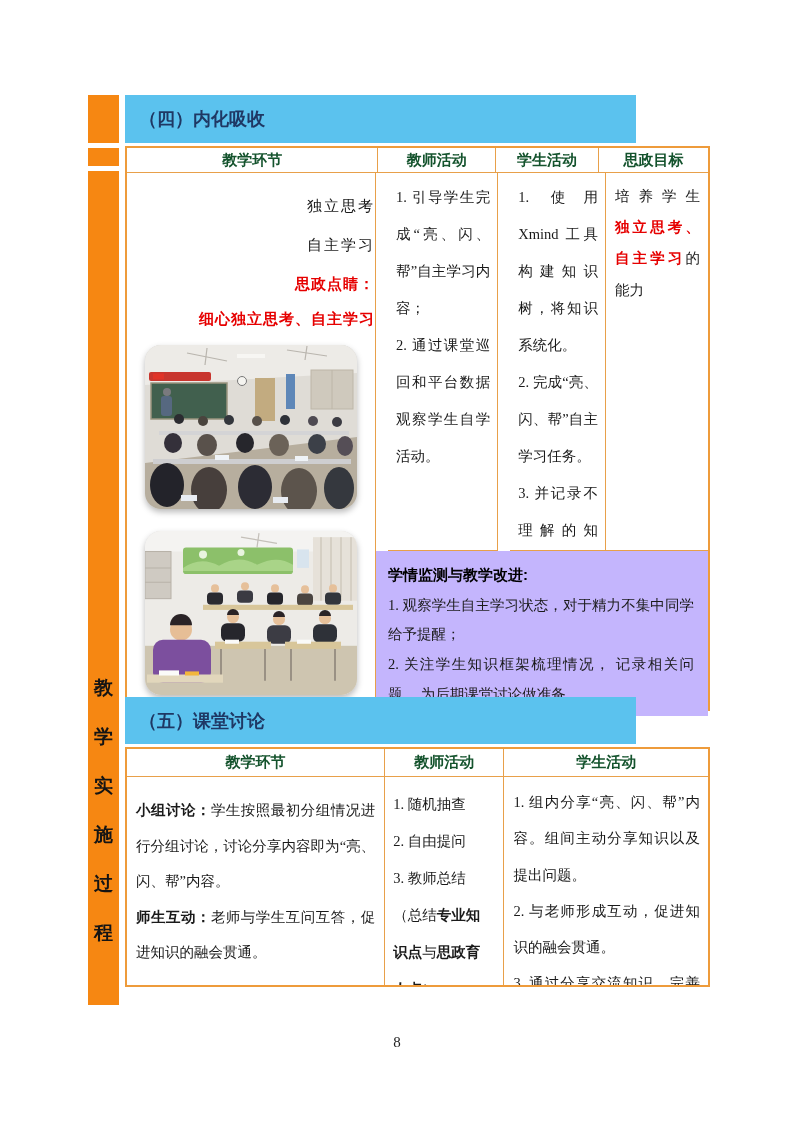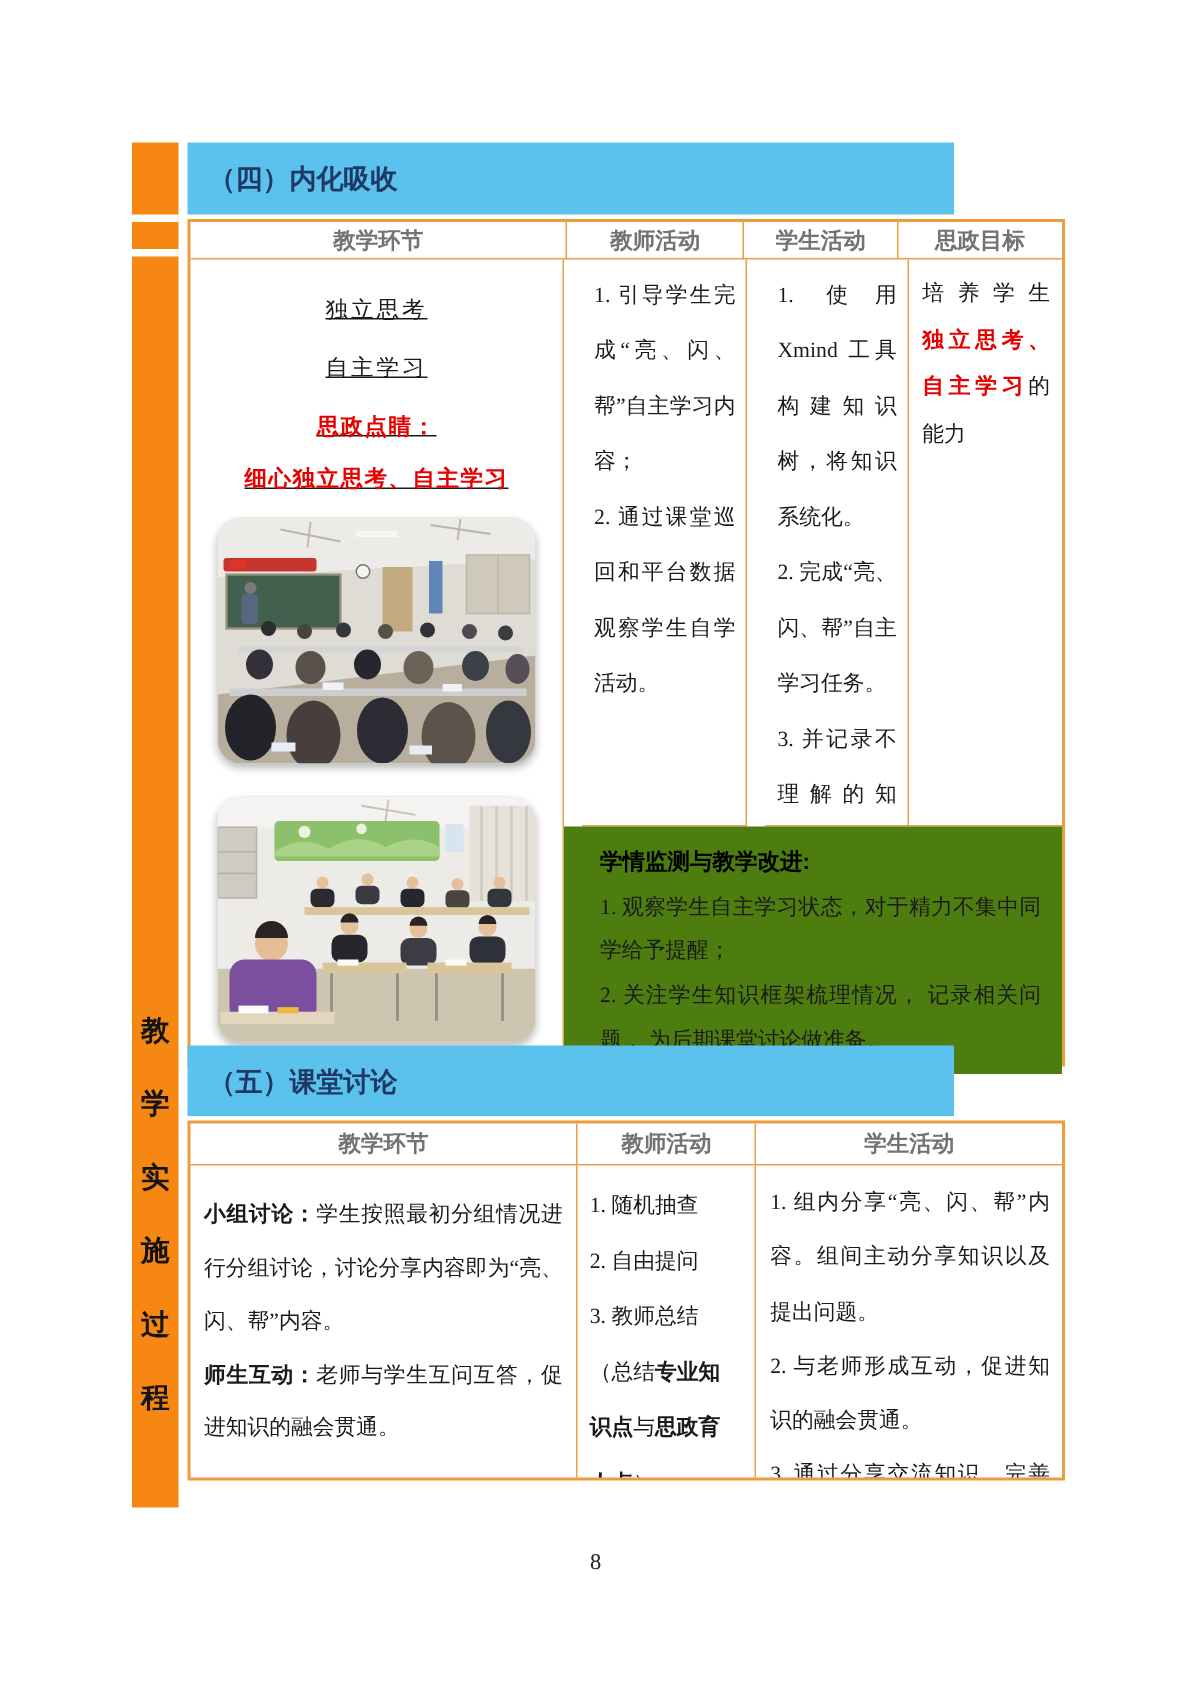--- a/index.html
+++ b/index.html
@@ -49,47 +49,47 @@
   }
   .row { display: flex; }
   .cell {
     border-right: 1.5px solid #E8A04A;
     overflow: hidden;
   }
   .cell:last-child { border-right: none; }
   .hrow .cell {
     display: flex; align-items: center; justify-content: center;
     font-family: "Liberation Sans", sans-serif;
-    font-weight: 700; font-size: 15px; color: #737373;
+    font-weight: 700; font-size: 15px; color: #14532d;
     border-bottom: 1.5px solid #E8A04A;
   }
   #section4 .hrow { height: 25px; }
   #section5 .hrow { height: 28px; }
 
   
   .s4c1 { width: 253px; } .s4c2 { width: 119px; } .s4c3 { width: 103px; } .s4c4 { width: 110px; }
   
   .s5c1 { width: 260px; } .s5c2 { width: 120px; } .s5c3 { width: 205px; }
 
   #section4 .body-row { height: 536px; }
   .s4-right { width: 332px; display: flex; flex-direction: column; }
   .s4-right-top { display: flex; height: 378px; }
   .s4-right-top .cell { border-bottom: 1.5px solid #E8A04A; }
   .peach-cell {
-    flex: 1; background: #4d7c0f;
-    padding: 9px 14px 6px 24px;
+    flex: 1; background: #c4b5fd;
+    padding: 9px 14px 6px 12px;
     font-size: 14.5px; line-height: 2.05; text-align: justify;
   }
   .peach-cell .ttl {
     font-family: "Liberation Sans", sans-serif;
     font-weight: 700; font-size: 15px; color: #000;
   }
 
   
-  .env4 { text-align: center; padding-top: 24px; font-size: 15px; text-decoration: underline; }
+  .env4 { text-align: right; padding-top: 24px; font-size: 15px; }
   .env4 .ln { margin-bottom: 20px; letter-spacing: 2px; }
   .env4 .red {
     font-family: "Liberation Sans", sans-serif;
     font-weight: 700; color: #E60000; font-size: 15px;
     margin-bottom: 16px; letter-spacing: 1px;
   }
   .photo {
     width: 212px; height: 164px; margin: 8px auto 0;
     border-radius: 16px; overflow: hidden;
     box-shadow: 0 3px 6px rgba(0,0,0,0.28);

